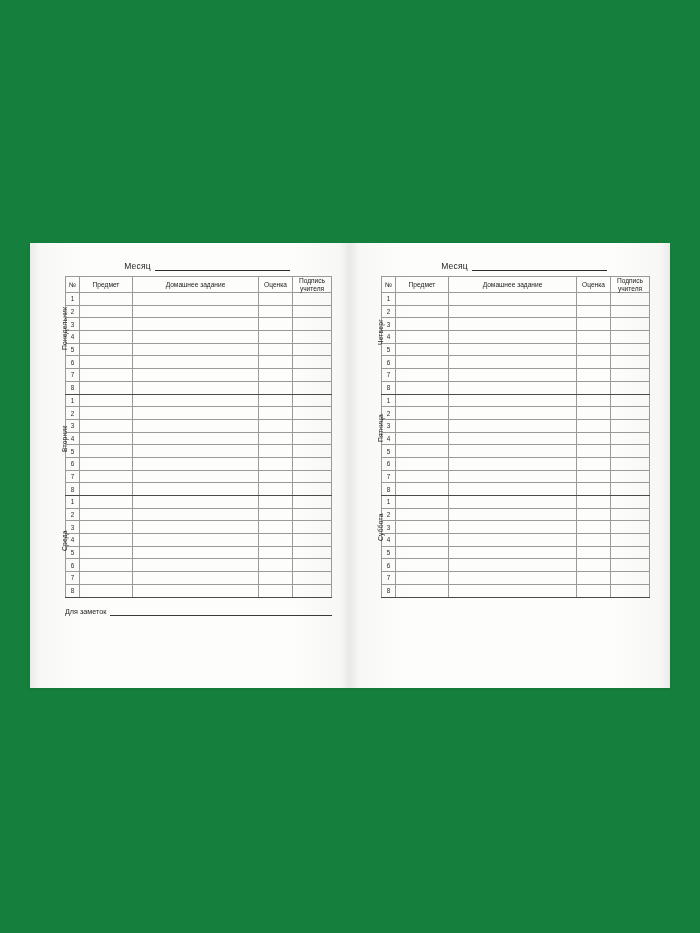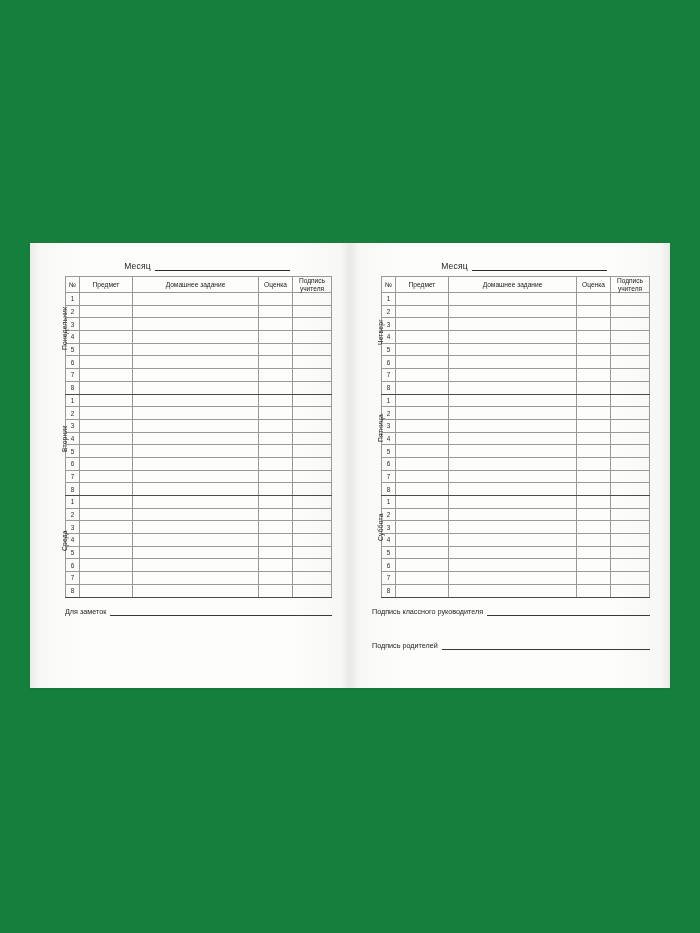--- a/index.html
+++ b/index.html
@@ -130,21 +130,21 @@
 
   
   .bottom {
     margin-top: 9px;
     padding-left: 13px;
   }
   .sigline {
     display: flex;
     align-items: flex-end;
     font-size: 7.2px;
-    margin-bottom: 25px;
+    margin-bottom: 12px;
     color: #1d1d1d;
   }
   .sigline .txt { white-space: nowrap; margin-right: 4px; }
   .sigline .rule { flex: 1 1 auto; border-bottom: 0.8px solid #3a3a38; height: 8px; }
 
   .right-bottom { padding-left: 4px; }
 
   
   .spine {
     position: absolute;
@@ -578,30 +578,20 @@
                   <td class="numcell">8</td>
                   <td></td>
                   <td></td>
                   <td></td>
                   <td></td>
                 </tr>
             </tbody>
           </table>
         </div>
 
-        <div class="bottom right-bottom">
-          <div class="sigline">
-            <span class="txt">Подпись классного руководителя</span>
-            <span class="rule"></span>
-          </div>
-          <div class="sigline">
-            <span class="txt">Подпись родителей</span>
-            <span class="rule"></span>
-          </div>
-        </div>
 
       </div>
     </div>
 
     <div class="spine"></div>
     <div class="edge-shadow-l"></div>
     <div class="edge-shadow-r"></div>
   </div>
 </div>
 

